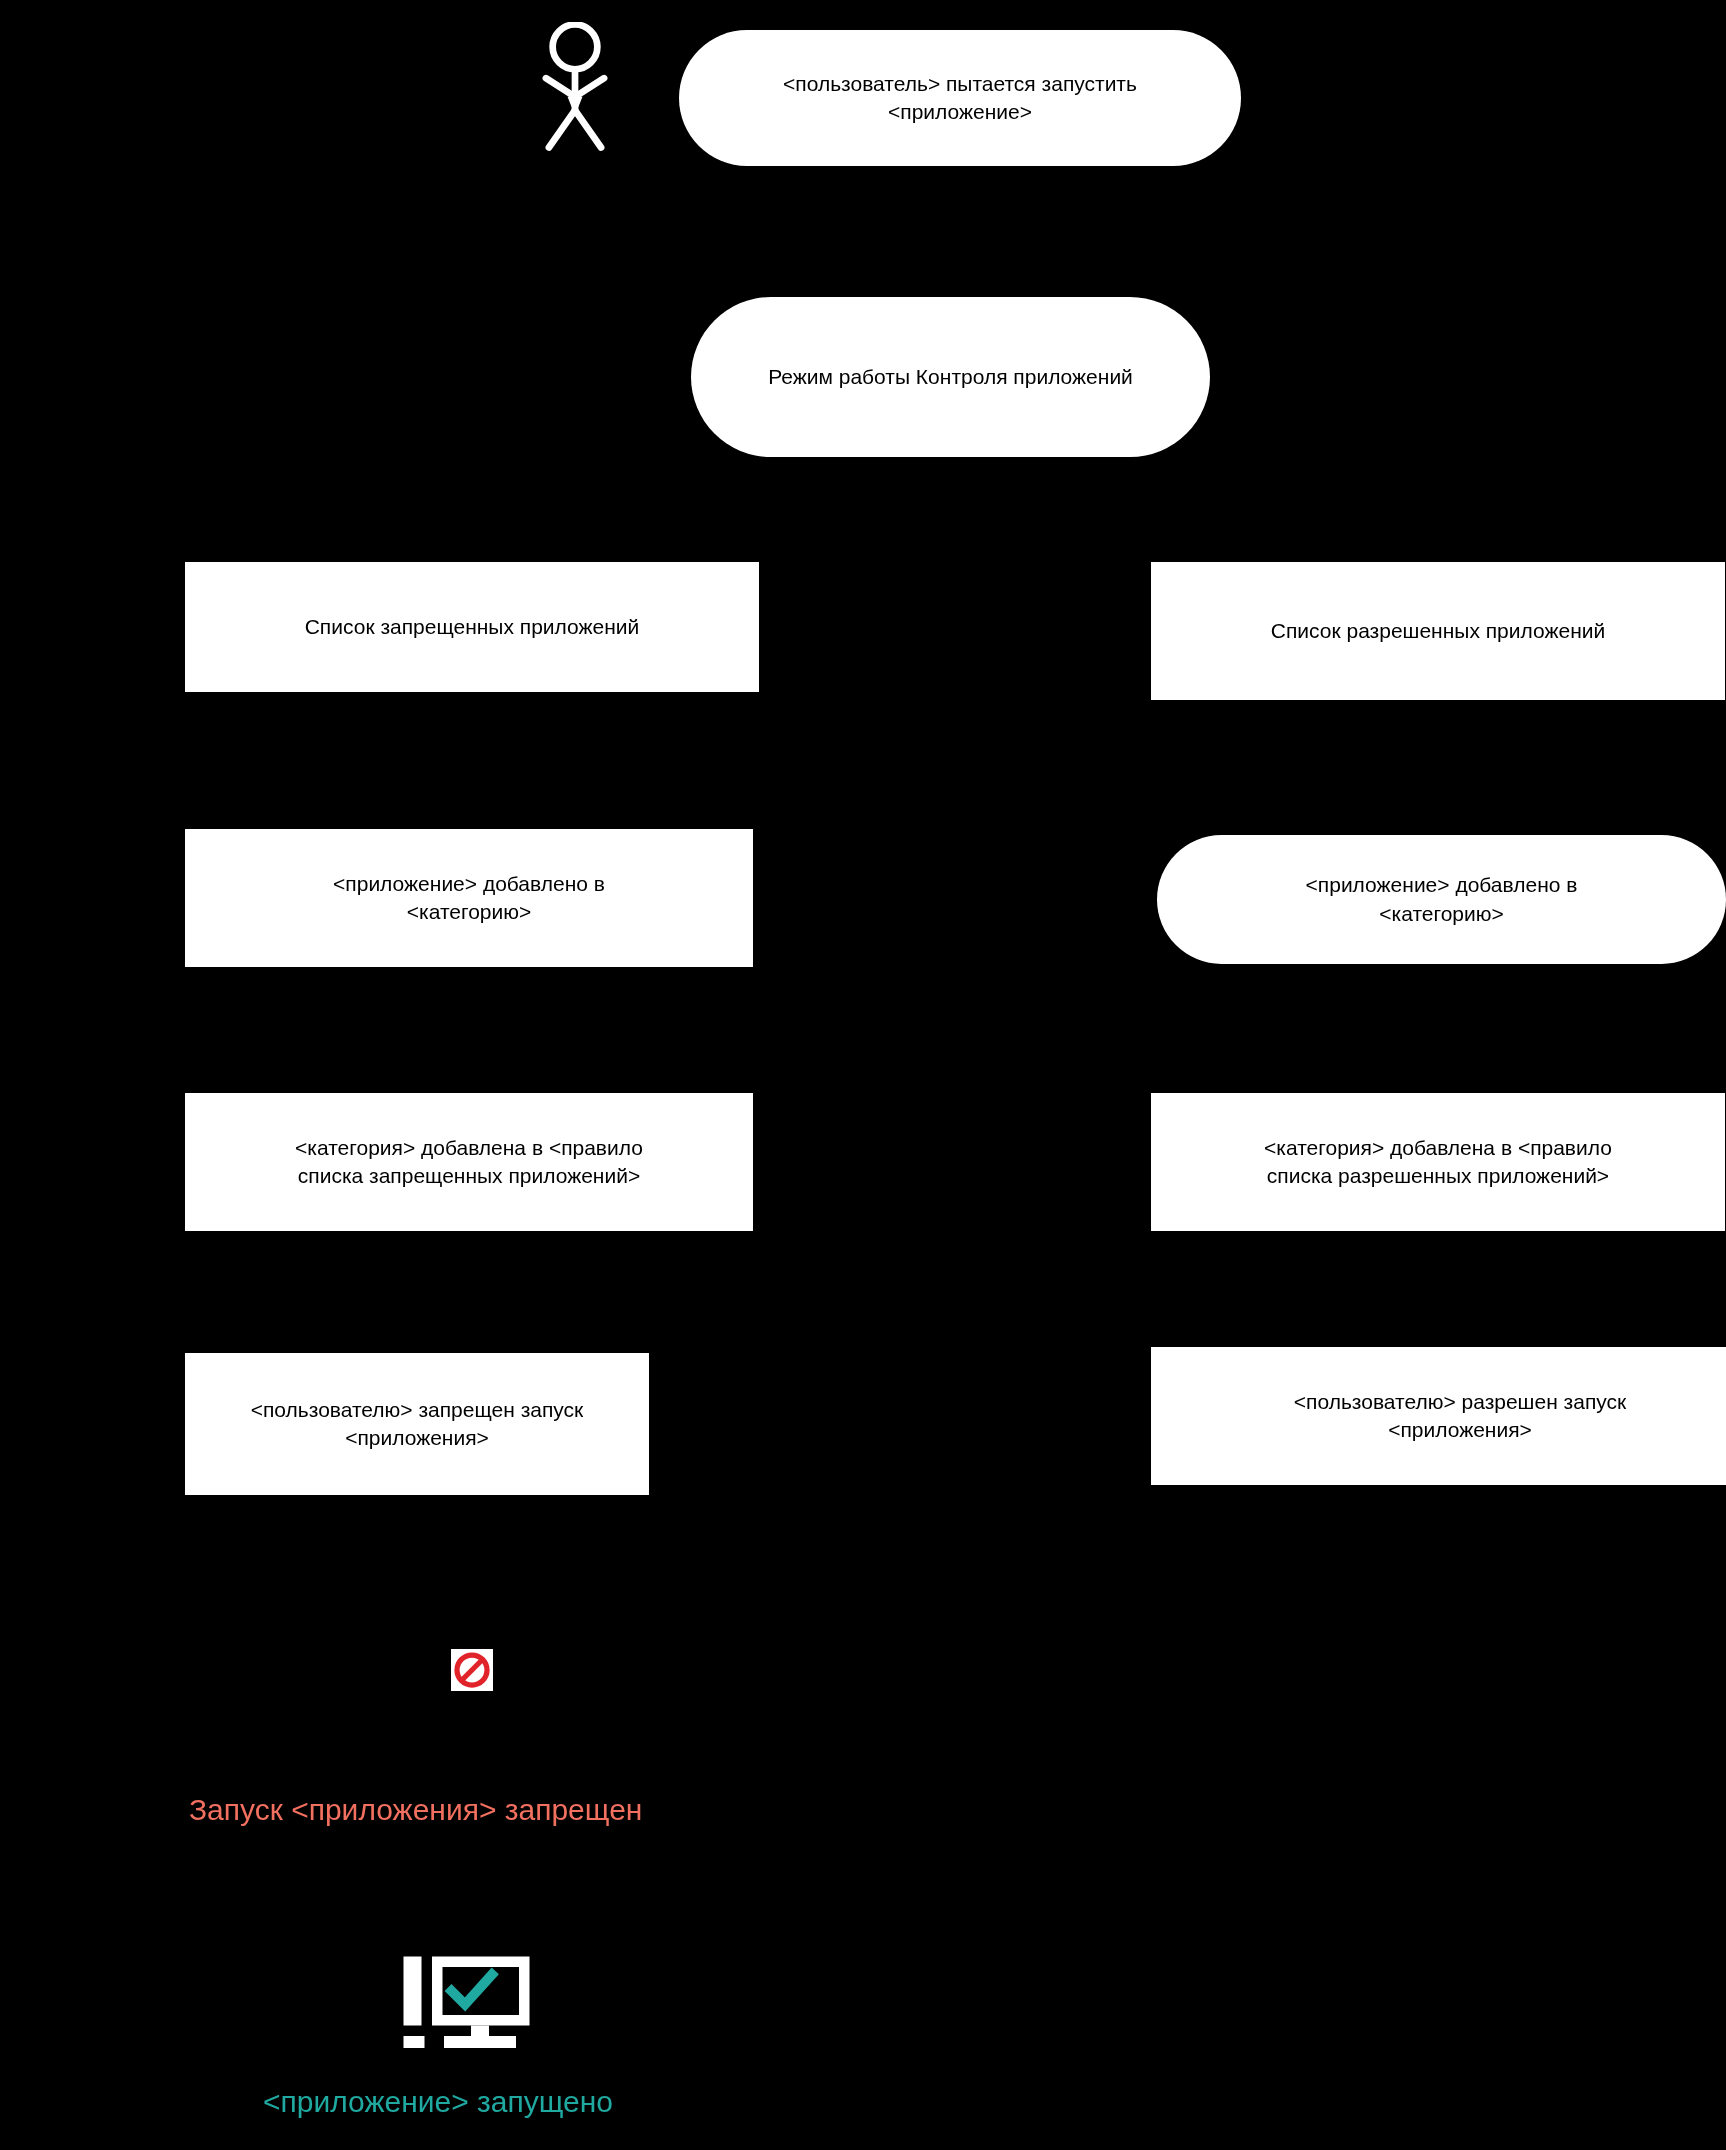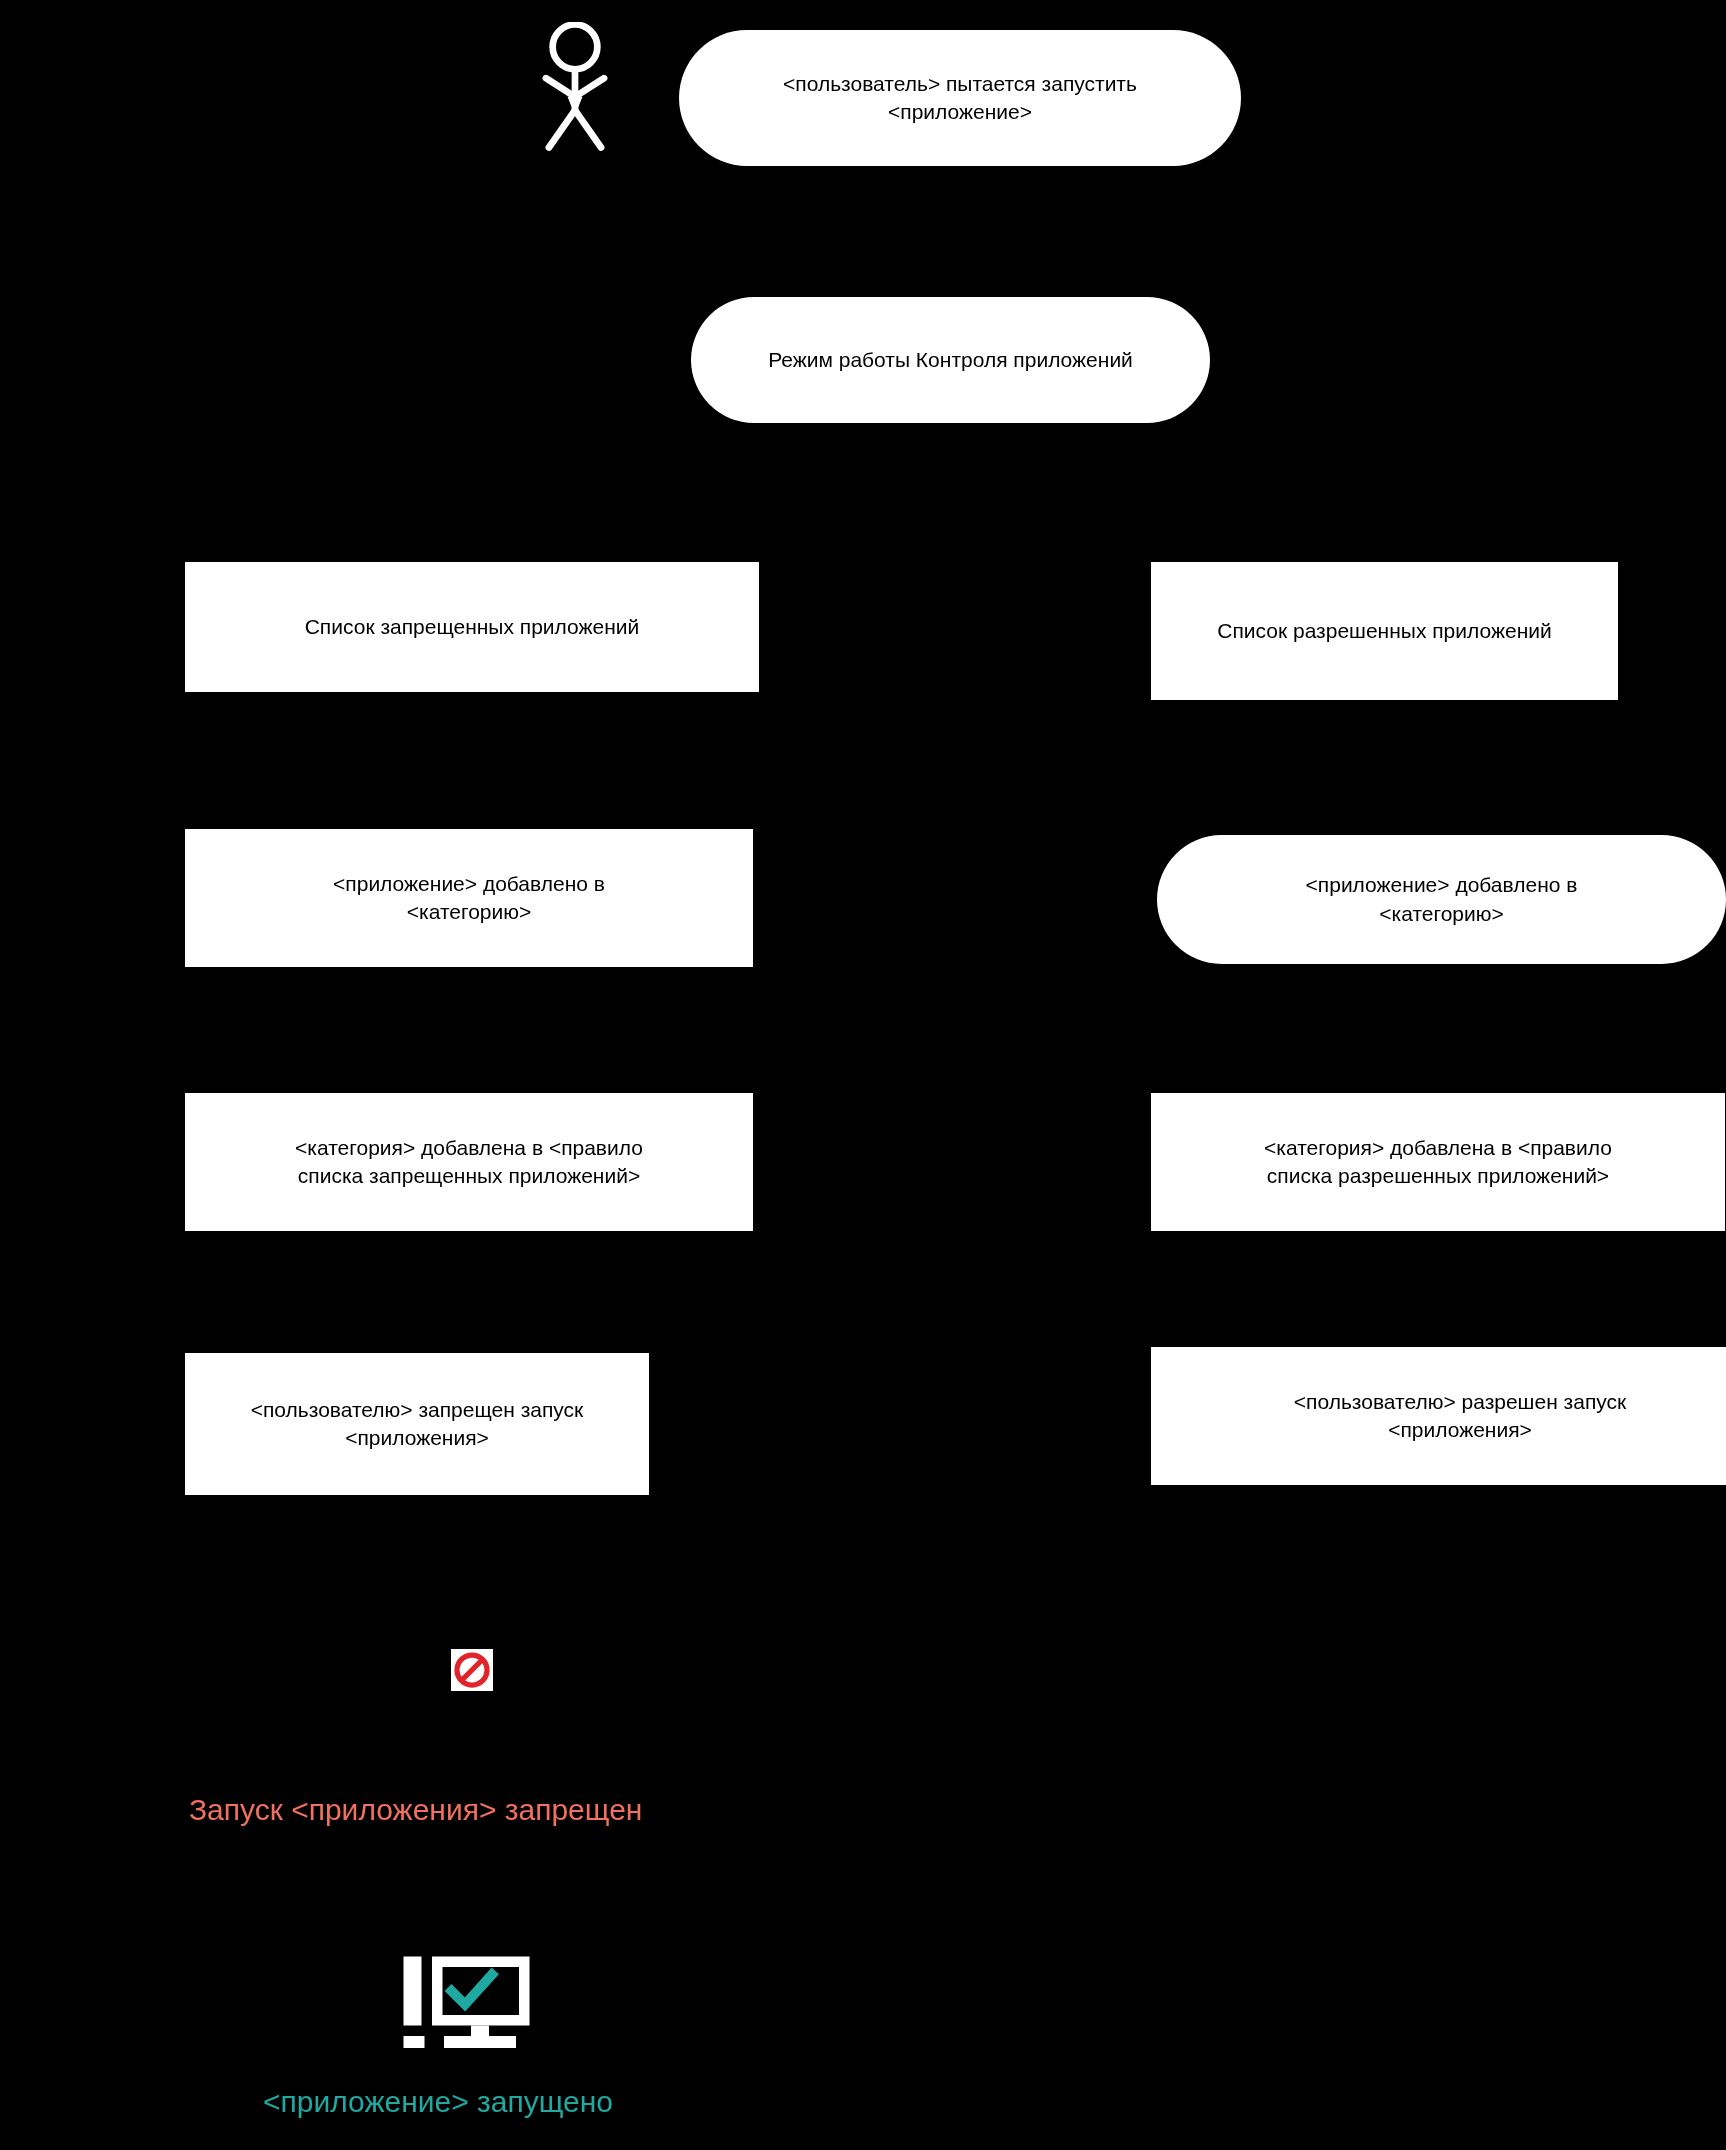--- a/index.html
+++ b/index.html
@@ -68,33 +68,33 @@
     </svg>
   </div>
 
   <div class="node rounded" id="n-start" style="left:679px; top:30px; width:562px; height:136px;">
     <div>
       <span>&lt;пользователь&gt; пытается запустить</span>
       <span>&lt;приложение&gt;</span>
     </div>
   </div>
 
-  <div class="node rounded" id="n-mode" style="left:691px; top:297px; width:519px; height:126px;">
+  <div class="node rounded" id="n-mode" style="left:691px; top:297px; width:519px; height:160px;">
     <div>
       <span>Режим работы Контроля приложений</span>
     </div>
   </div>
 
   <div class="node rect" style="left:185px; top:562px; width:574px; height:130px;">
     <div>
       <span>Список запрещенных приложений</span>
     </div>
   </div>
 
-  <div class="node rect" style="left:1151px; top:562px; width:467px; height:138px;">
+  <div class="node rect" style="left:1151px; top:562px; width:574px; height:138px;">
     <div>
       <span>Список разрешенных приложений</span>
     </div>
   </div>
 
   <div class="node rect" style="left:185px; top:829px; width:568px; height:138px;">
     <div>
       <span>&lt;приложение&gt; добавлено в</span>
       <span>&lt;категорию&gt;</span>
     </div>

